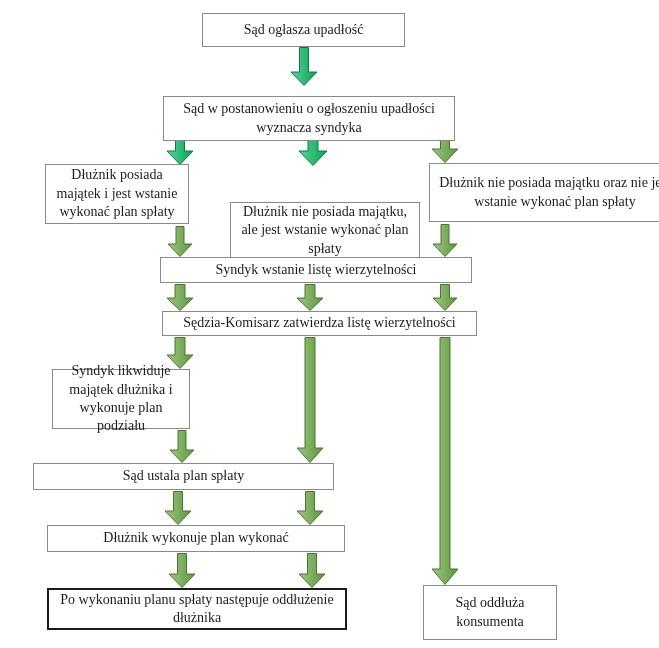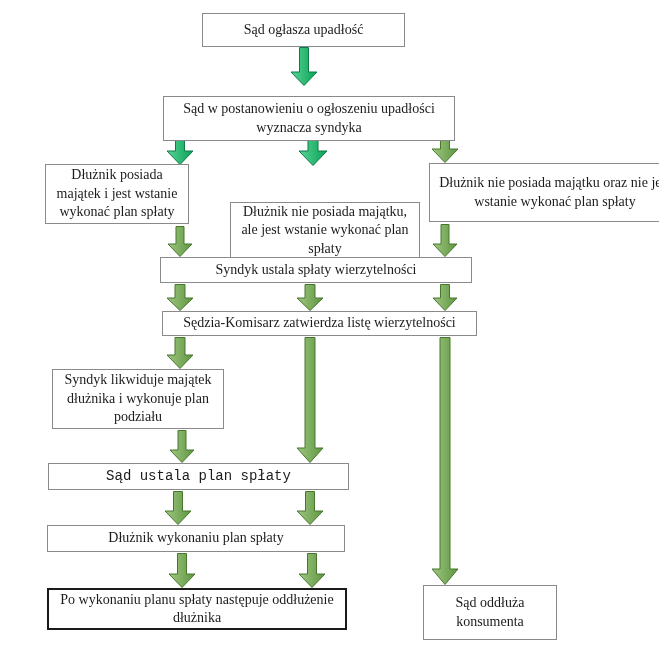--- a/index.html
+++ b/index.html
@@ -116,33 +116,33 @@
     <div class="node" style="left: 45px; top: 164px; width: 144px; height: 60px;">
       <span>Dłużnik posiada majątek i jest wstanie wykonać plan spłaty</span>
     </div>
     <div class="node" style="left: 230px; top: 166px; width: 190px; height: 57px; margin-top: 36px;">
       <span>Dłużnik nie posiada majątku, ale jest wstanie wykonać plan spłaty</span>
     </div>
     <div class="node" style="left: 429px; top: 163px; width: 252px; height: 59px;">
       <span>Dłużnik nie posiada majątku oraz nie jest wstanie wykonać plan spłaty</span>
     </div>
     <div class="node" style="left: 160px; top: 257px; width: 312px; height: 26px;">
-      <span>Syndyk ustala spłaty wierzytelności</span>
+      <span>Syndyk wstanie listę wierzytelności</span>
     </div>
     <div class="node" style="left: 162px; top: 311px; width: 315px; height: 25px;">
       <span>Sędzia-Komisarz zatwierdza listę wierzytelności</span>
     </div>
-    <div class="node" style="left: 52px; top: 369px; width: 172px; height: 60px;">
+    <div class="node" style="left: 52px; top: 369px; width: 138px; height: 60px;">
       <span>Syndyk likwiduje majątek dłużnika i wykonuje plan podziału</span>
     </div>
-    <div class="node" style="left: 48px; top: 463px; width: 301px; height: 27px; font-family: Liberation Mono, monospace;">
+    <div class="node" style="left: 33px; top: 463px; width: 301px; height: 27px;">
       <span>Sąd ustala plan spłaty</span>
     </div>
     <div class="node" style="left: 47px; top: 525px; width: 298px; height: 27px;">
-      <span>Dłużnik wykonaniu plan spłaty</span>
+      <span>Dłużnik wykonuje plan wykonać</span>
     </div>
     <div class="node emphasis" style="left: 47px; top: 588px; width: 300px; height: 42px; align-items: center;">
       <span>Po wykonaniu planu spłaty następuje oddłużenie dłużnika</span>
     </div>
     <div class="node" style="left: 423px; top: 585px; width: 134px; height: 55px;">
       <span>Sąd oddłuża konsumenta</span>
     </div>
   </div>
 
 </body></html>

